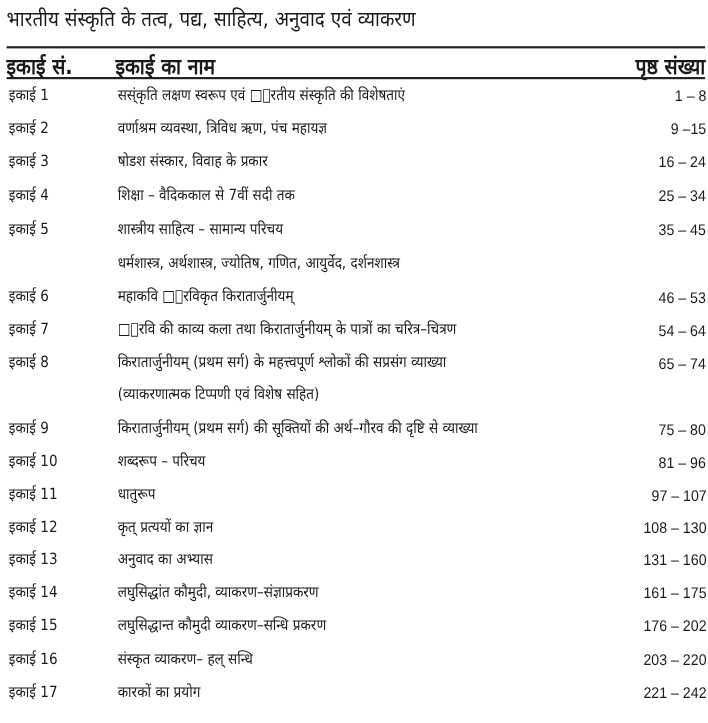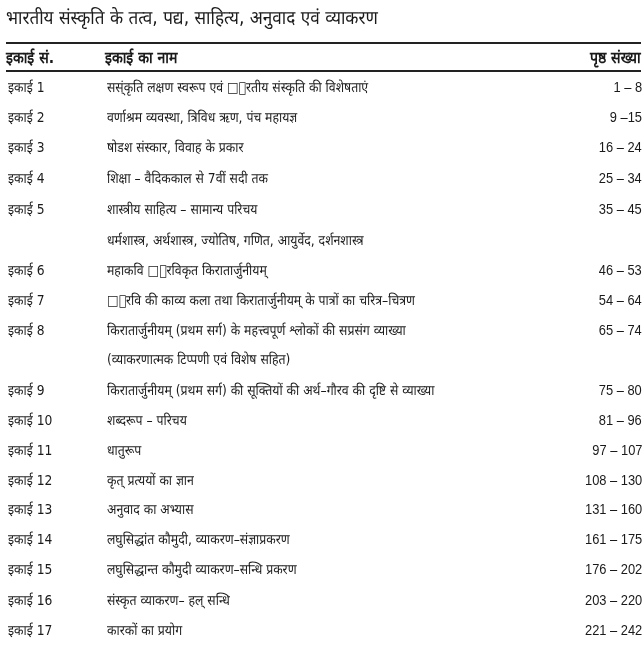--- a/index.html
+++ b/index.html
@@ -34,21 +34,21 @@
       background: #222;
     }
     .rule.top { top: 42px; }
     .rule.bottom { top: 70px; }
     .header {
       position: absolute;
       left: 6px;
       top: 44px;
       width: 635px;
       height: 26px;
-      font-size: 16px;
+      font-size: 20px;
       font-weight: bold;
     }
     .header span {
       position: absolute;
       top: 2px;
       white-space: nowrap;
       transform: scaleX(0.88);
     }
     .h-num { left: 0; transform-origin: left top; }
     .h-name { left: 99px; transform-origin: left top; }

